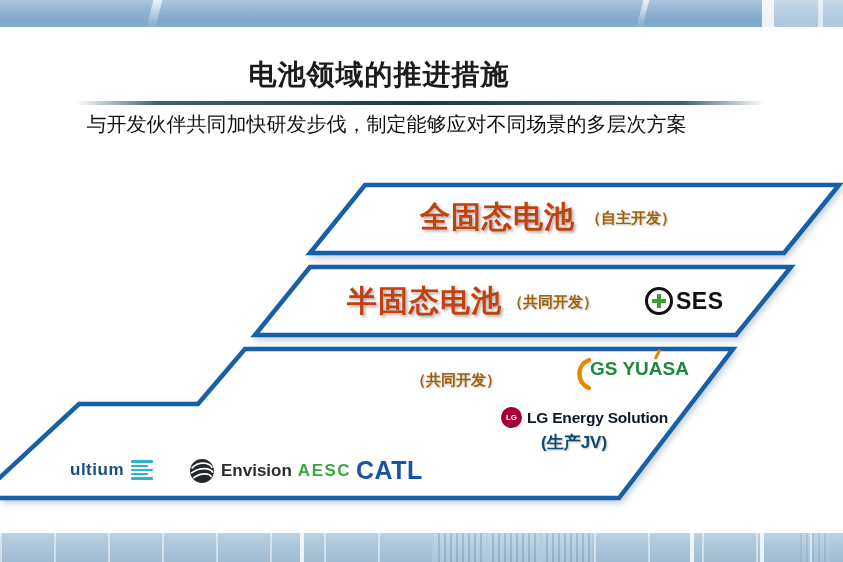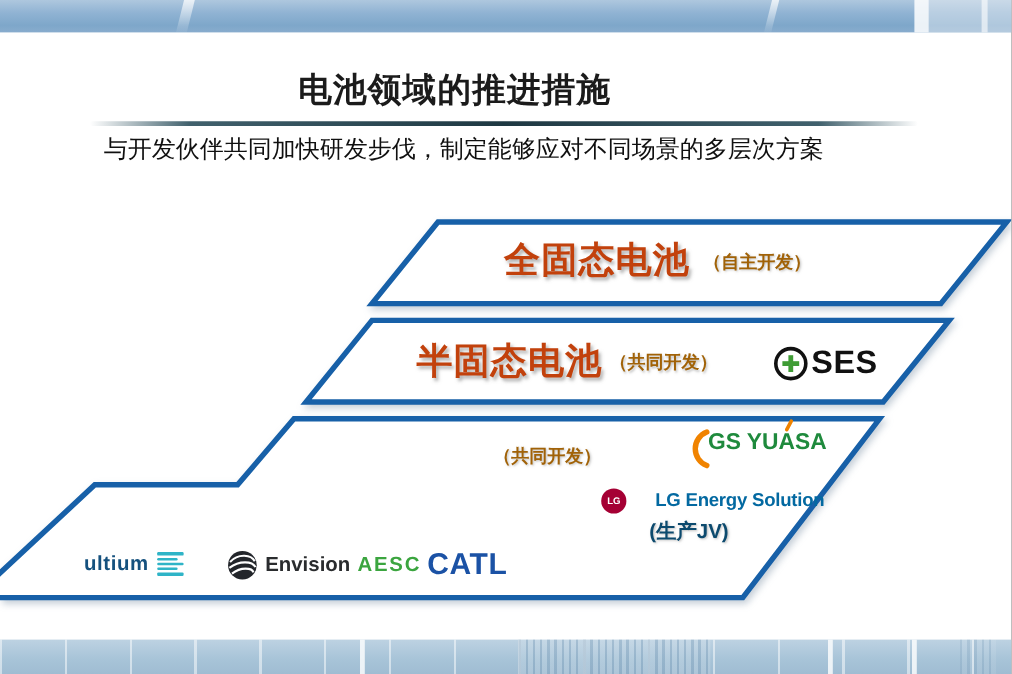--- a/index.html
+++ b/index.html
@@ -69,37 +69,37 @@
   
   .logo{position:absolute;z-index:2;display:flex;align-items:center;white-space:nowrap;}
   
   .ses-circle{
     position:relative;width:22px;height:22px;border:3px solid #111;border-radius:50%;
     display:inline-block;margin-right:3px;flex:0 0 auto;
   }
   .ses-circle i{position:absolute;background:#3f9c35;}
   .ses-circle .ph{left:4px;top:9px;width:14px;height:4px;}
   .ses-circle .pv{left:9px;top:4px;width:4px;height:14px;}
-  .ses-text{font-size:27px;font-weight:800;color:#111;letter-spacing:.5px;}
+  .ses-text{font-size:23px;font-weight:800;color:#111;letter-spacing:.5px;}
   
   .gsy{align-items:flex-start;}
   .gsy-arc{margin-right:-4px;margin-top:-2px;}
   .gsy-wrap{position:relative;}
   .gsy-text{font-size:19px;font-weight:800;color:#1f8a3d;letter-spacing:0;}
   .gsy-accent{
     position:absolute;left:66px;top:-9px;width:3px;height:11px;background:#f08300;
     transform:rotate(28deg);border-radius:2px;
   }
   
   .lg-circle{
     width:21px;height:21px;border-radius:50%;background:#a50034;color:#fff;
     display:inline-flex;align-items:center;justify-content:center;
     font-size:8px;font-weight:800;margin-right:5px;flex:0 0 auto;
   }
-  .lg-text{font-size:15.5px;font-weight:700;color:#0369a1;letter-spacing:-.2px;margin-left:19px;}
+  .lg-text{font-size:15.5px;font-weight:700;color:#0f172a;letter-spacing:-.2px;}
   
   .ult-text{font-size:17px;font-weight:700;color:#15517e;letter-spacing:.5px;}
   .ult-icon{display:inline-flex;flex-direction:column;gap:1.6px;margin-left:7px;}
   .ult-icon i{display:block;height:2.6px;background:#2fb4c7;border-radius:1px;}
   .ult-icon .b1,.ult-icon .b3,.ult-icon .b5{width:22px;}
   .ult-icon .b2,.ult-icon .b4{width:17px;}
   
   .env-swirl{margin-right:6px;flex:0 0 auto;}
   .env-text{font-size:17px;font-weight:800;color:#2a2c2e;}
   .aesc-text{font-size:17px;font-weight:700;color:#3ba53f;letter-spacing:1.5px;margin-left:6px;}

